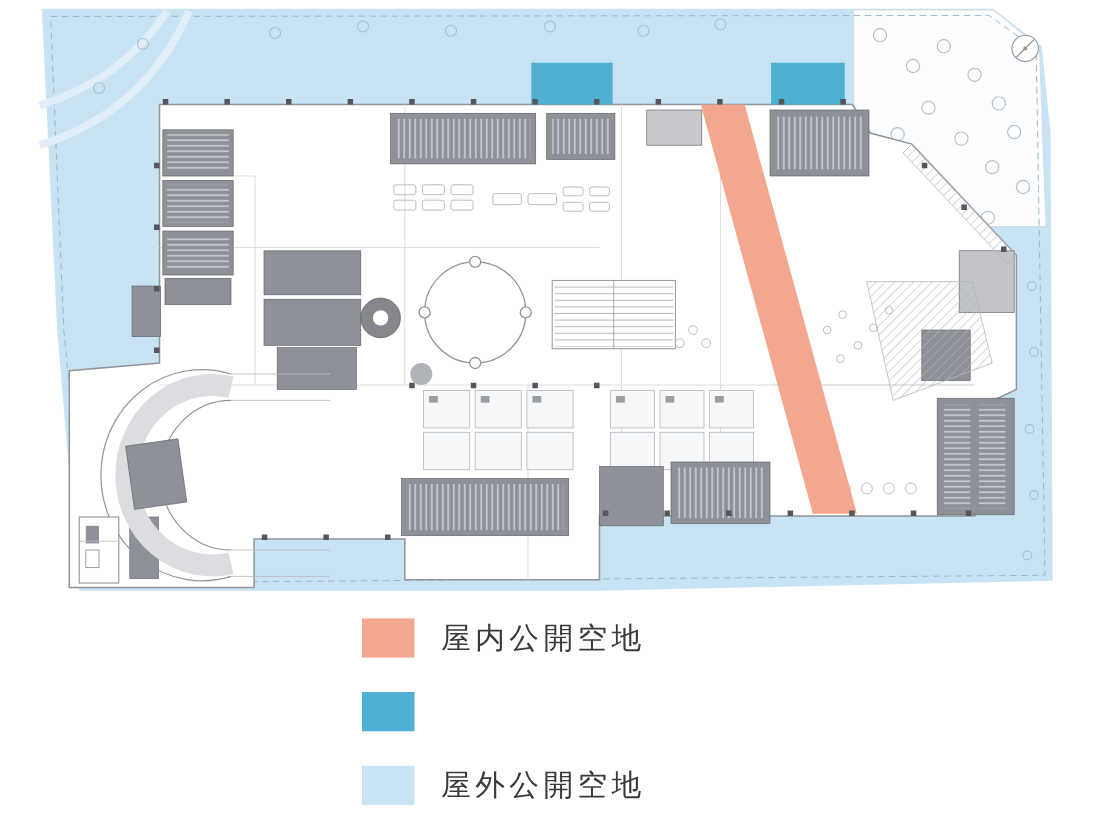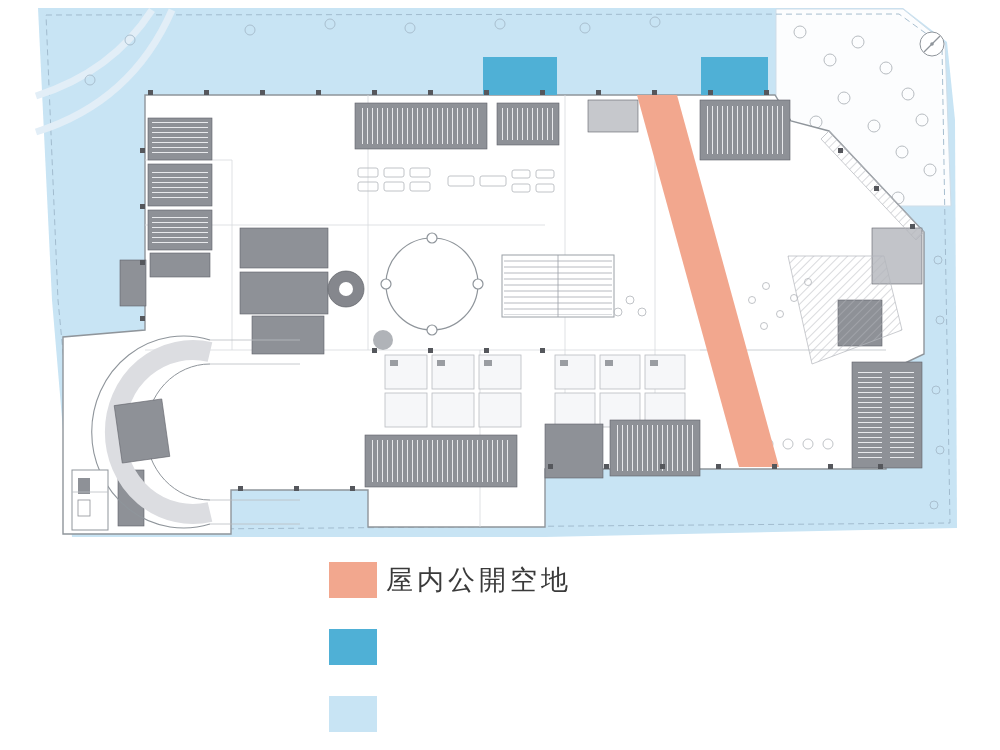--- a/index.html
+++ b/index.html
@@ -1,20 +1,20 @@
 <!DOCTYPE html>
 <html><head>
 <meta charset="utf-8">
 <style>
   html,body{margin:0;padding:0;background:#ffffff;}
   .page{position:relative;width:1000px;height:750px;background:#ffffff;overflow:hidden;
         font-family:"DejaVu Sans","Liberation Sans",sans-serif;}
   svg.plan{position:absolute;top:0;left:0;display:block;}
   .legend{position:absolute;left:329px;top:562px;display:flex;flex-direction:column;gap:31px;}
-  .legend-row{display:flex;gap:9px;}
+  .legend-row{display:flex;gap:24px;}
   .legend-label{font-size:27px;color:#3a3a3a;letter-spacing:4px;white-space:nowrap;}
   .swatch{flex:0 0 auto;display:block;}
 </style>
 </head>
 <body>
 
 <div class="page">
 
   <svg class="plan" width="1000" height="555" viewBox="0 0 1000 555">
     <defs>
@@ -235,16 +235,17 @@
     </div>
     <div class="legend-row">
       <svg class="swatch" width="48" height="36">
         <rect width="48" height="36" fill="#4fb0d6"></rect>
       </svg>
     </div>
     <div class="legend-row">
       <svg class="swatch" width="48" height="36">
         <rect width="48" height="36" fill="#c8e4f4"></rect>
       </svg>
+      <span class="legend-label">屋外公開空地</span>
     </div>
   </div>
 
 </div>
 
 </body></html>

